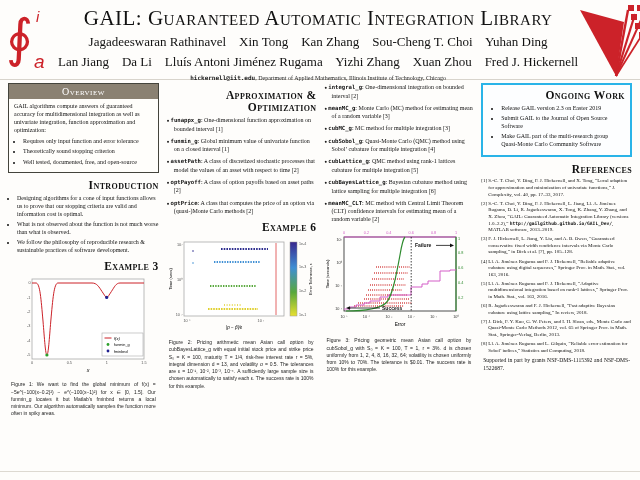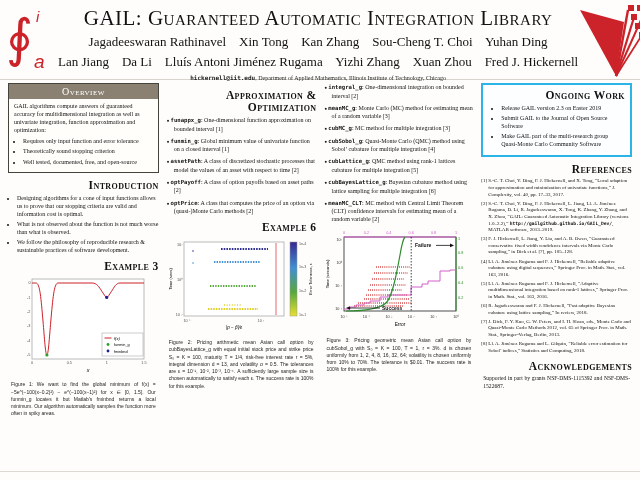--- a/index.html
+++ b/index.html
@@ -289,19 +289,18 @@
         <div class="ref">[1] S.-C. T. Choi, Y. Ding, F. J. Hickernell, and X. Tong, “Local adaption for approximation and minimization of univariate functions,” J. Complexity, vol. 40, pp. 17–33, 2017.</div>
         <div class="ref"><span>[2] S.-C. T. Choi, Y. Ding, F. J. Hickernell, L. Jiang, Ll. A. Jiménez Rugama, D. Li, R. Jagadeeswaran, X. Tong, K. Zhang, Y. Zhang, and X. Zhou, “GAIL: Guaranteed Automatic Integration Library (versions 1.0–2.2),” </span><span class="mono">http://gailgithub.github.io/GAIL_Dev/</span><span>, MATLAB software, 2013–2019.</span></div>
         <div class="ref">[3] F. J. Hickernell, L. Jiang, Y. Liu, and A. B. Owen, “Guaranteed conservative fixed width confidence intervals via Monte Carlo sampling,” in Dick et al. [7], pp. 105–128.</div>
         <div class="ref">[4] Ll. A. Jiménez Rugama and F. J. Hickernell, “Reliable adaptive cubature using digital sequences,” Springer Proc. in Math. Stat., vol. 163, 2016.</div>
         <div class="ref">[5] Ll. A. Jiménez Rugama and F. J. Hickernell, “Adaptive multidimensional integration based on rank-1 lattices,” Springer Proc. in Math. Stat., vol. 163, 2016.</div>
         <div class="ref">[6] R. Jagadeeswaran and F. J. Hickernell, “Fast adaptive Bayesian cubature using lattice sampling,” In review, 2018.</div>
         <div class="ref">[7] J. Dick, F. Y. Kuo, G. W. Peters, and I. H. Sloan, eds., Monte Carlo and Quasi-Monte Carlo Methods 2012, vol. 65 of Springer Proc. in Math. Stat., Springer-Verlag, Berlin, 2013.</div>
         <div class="ref">[8] Ll. A. Jiménez Rugama and L. Gilquin, “Reliable error estimation for Sobol’ indices,” Statistics and Computing, 2018.</div>
       </div>
 
-      <h2 class="sec">Acknowledgements</h2>
       <div class="ack">Supported in part by grants NSF-DMS-1115392 and NSF-DMS-1522687.</div>
     </div>
   </div>
 
   <div class="bottom-rule"></div>
 </div>
 
 </body></html>

